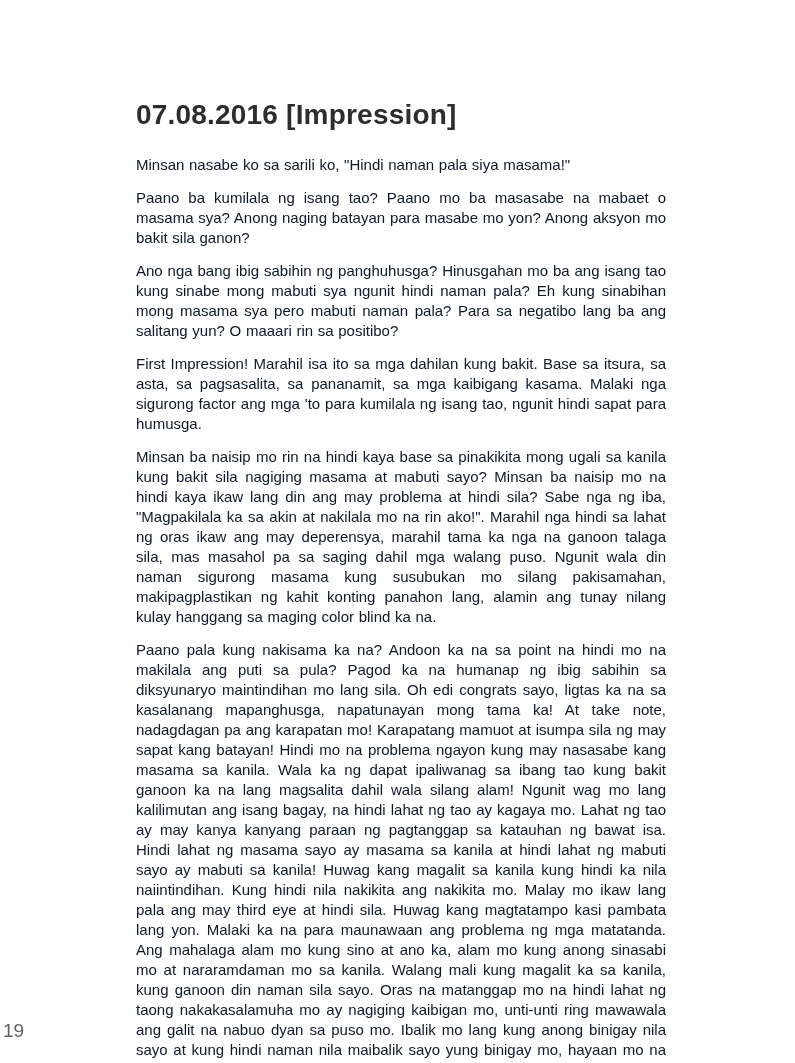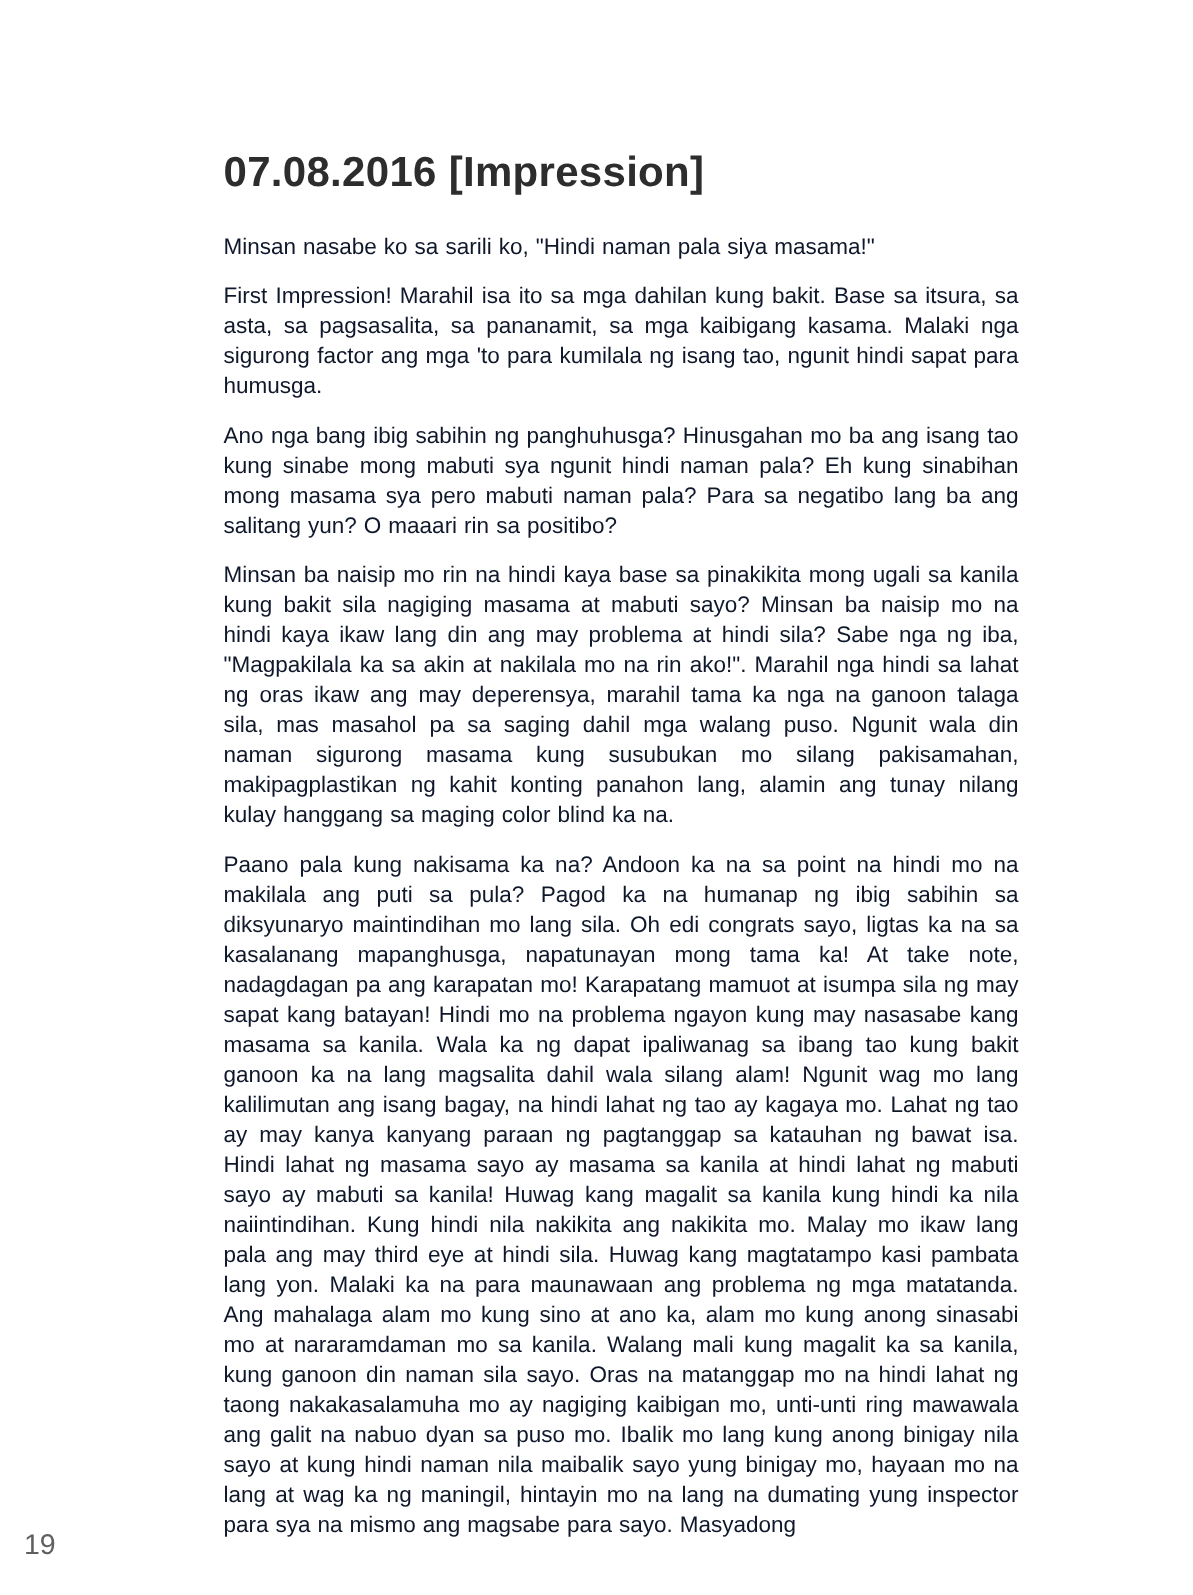--- a/index.html
+++ b/index.html
@@ -9,21 +9,21 @@
   }
   body {
     position: relative;
     width: 795px;
     height: 1063px;
     font-family: "Liberation Sans", sans-serif;
     overflow: hidden;
   }
   .page {
     position: absolute;
-    left: 16px;
+    left: 3px;
     top: 0;
     width: 631px;
     height: 1063px;
     background: #ffffff;
     padding-left: 40px;
   }
   .content {
     position: absolute;
     left: 133px;
     top: 100px;
@@ -57,19 +57,20 @@
     color: #5f5f5f;
   }
 </style>
 </head>
 <body>
 
 <div class="page">
   <div class="content">
     <h1 class="title">07.08.2016 [Impression]</h1>
     <p class="para">Minsan nasabe ko sa sarili ko, "Hindi naman pala siya masama!"</p>
+    <p class="para">Paano ba kumilala ng isang tao? Paano mo ba masasabe na mabaet o masama sya? Anong naging batayan para masabe mo yon? Anong aksyon mo bakit sila ganon?</p>
+    <p class="para">Ano nga bang ibig sabihin ng panghuhusga? Hinusgahan mo ba ang isang tao kung sinabe mong mabuti sya ngunit hindi naman pala? Eh kung sinabihan mong masama sya pero mabuti naman pala? Para sa negatibo lang ba ang salitang yun? O maaari rin sa positibo?</p>
     <p class="para">First Impression! Marahil isa ito sa mga dahilan kung bakit. Base sa itsura, sa asta, sa pagsasalita, sa pananamit, sa mga kaibigang kasama. Malaki nga sigurong factor ang mga 'to para kumilala ng isang tao, ngunit hindi sapat para humusga.</p>
-    <p class="para">Ano nga bang ibig sabihin ng panghuhusga? Hinusgahan mo ba ang isang tao kung sinabe mong mabuti sya ngunit hindi naman pala? Eh kung sinabihan mong masama sya pero mabuti naman pala? Para sa negatibo lang ba ang salitang yun? O maaari rin sa positibo?</p>
     <p class="para">Minsan ba naisip mo rin na hindi kaya base sa pinakikita mong ugali sa kanila kung bakit sila nagiging masama at mabuti sayo? Minsan ba naisip mo na hindi kaya ikaw lang din ang may problema at hindi sila? Sabe nga ng iba, "Magpakilala ka sa akin at nakilala mo na rin ako!". Marahil nga hindi sa lahat ng oras ikaw ang may deperensya, marahil tama ka nga na ganoon talaga sila, mas masahol pa sa saging dahil mga walang puso. Ngunit wala din naman sigurong masama kung susubukan mo silang pakisamahan, makipagplastikan ng kahit konting panahon lang, alamin ang tunay nilang kulay hanggang sa maging color blind ka na.</p>
     <p class="para">Paano pala kung nakisama ka na? Andoon ka na sa point na hindi mo na makilala ang puti sa pula? Pagod ka na humanap ng ibig sabihin sa diksyunaryo maintindihan mo lang sila. Oh edi congrats sayo, ligtas ka na sa kasalanang mapanghusga, napatunayan mong tama ka! At take note, nadagdagan pa ang karapatan mo! Karapatang mamuot at isumpa sila ng may sapat kang batayan! Hindi mo na problema ngayon kung may nasasabe kang masama sa kanila. Wala ka ng dapat ipaliwanag sa ibang tao kung bakit ganoon ka na lang magsalita dahil wala silang alam! Ngunit wag mo lang kalilimutan ang isang bagay, na hindi lahat ng tao ay kagaya mo. Lahat ng tao ay may kanya kanyang paraan ng pagtanggap sa katauhan ng bawat isa. Hindi lahat ng masama sayo ay masama sa kanila at hindi lahat ng mabuti sayo ay mabuti sa kanila! Huwag kang magalit sa kanila kung hindi ka nila naiintindihan. Kung hindi nila nakikita ang nakikita mo. Malay mo ikaw lang pala ang may third eye at hindi sila. Huwag kang magtatampo kasi pambata lang yon. Malaki ka na para maunawaan ang problema ng mga matatanda. Ang mahalaga alam mo kung sino at ano ka, alam mo kung anong sinasabi mo at nararamdaman mo sa kanila. Walang mali kung magalit ka sa kanila, kung ganoon din naman sila sayo. Oras na matanggap mo na hindi lahat ng taong nakakasalamuha mo ay nagiging kaibigan mo, unti-unti ring mawawala ang galit na nabuo dyan sa puso mo. Ibalik mo lang kung anong binigay nila sayo at kung hindi naman nila maibalik sayo yung binigay mo, hayaan mo na lang at wag ka ng maningil, hintayin mo na lang na dumating yung inspector para sya na mismo ang magsabe para sayo. Masyadong</p>
   </div>
   <div class="page-number">19</div>
 </div>
 
 </body></html>

